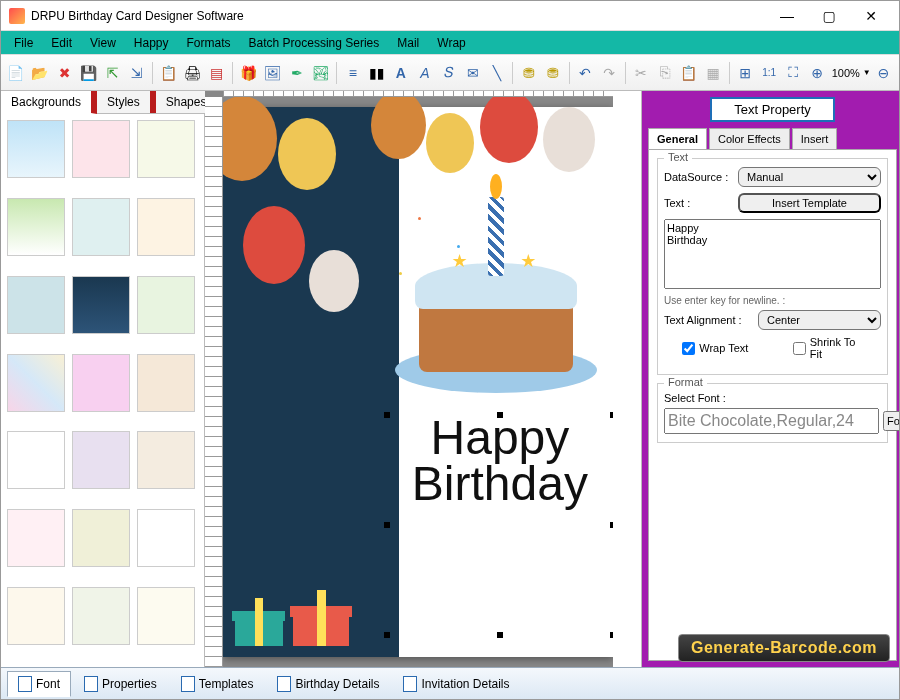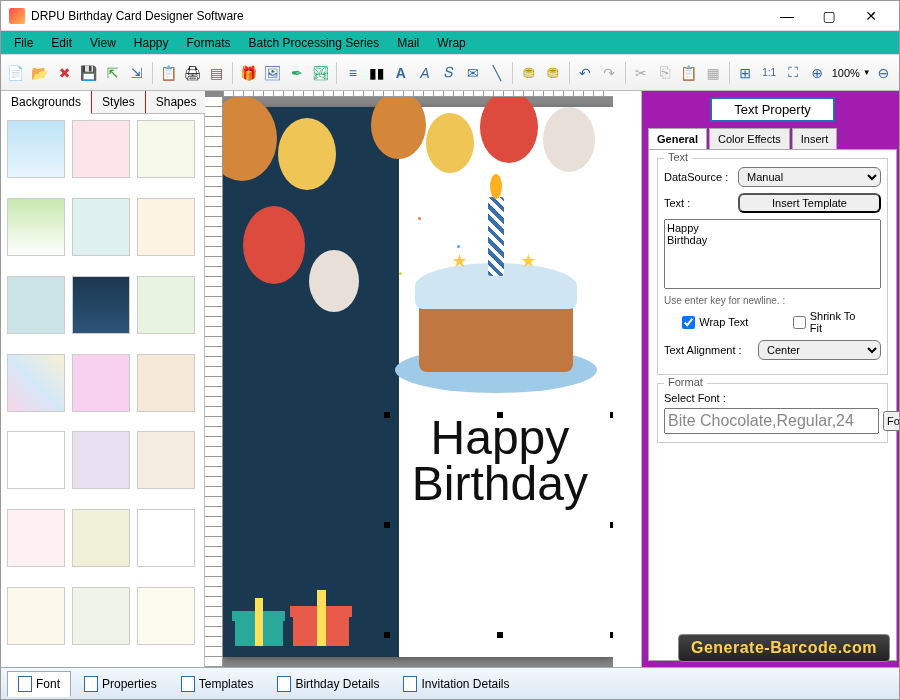--- a/index.html
+++ b/index.html
@@ -11,21 +11,21 @@
 .winbtn { width: 40px; height: 28px; display: flex; align-items: center; justify-content: center; font-size: 14px; cursor: pointer; }
 .menubar { height: 24px; background: #14b8a6; display: flex; align-items: center; padding: 0 4px; font-size: 12px; border-bottom: 1px solid #ddd; }
 .menuitem { padding: 2px 9px; cursor: pointer; }
 .toolbar { height: 36px; background: linear-gradient(#fdfdfd,#f0f0f0); display: flex; align-items: center; padding: 0 4px; gap: 1px; border-bottom: 1px solid #bbb; }
 .tbtn { width: 24px; height: 24px; display: flex; align-items: center; justify-content: center; cursor: pointer; border-radius: 2px; font-size: 14px; }
 .tsep { width: 1px; height: 22px; background: #ccc; margin: 0 3px; }
 .zoom-val { font-size: 11px; padding: 0 2px; }
 .main { flex: 1; display: flex; overflow: hidden; }
 .left-panel { width: 204px; border-right: 1px solid #bbb; display: flex; flex-direction: column; background: #fff; }
 .lp-tabs { display: flex; font-size: 12px; border-bottom: 1px solid #bbb; }
-.lp-tab { padding: 4px 10px; cursor: pointer; background: #f4f4f4; border-right: 1px solid #b91c1c; }
+.lp-tab { padding: 4px 10px; cursor: pointer; background: #f4f4f4; border-right: 6px solid #b91c1c; }
 .lp-tab.active { background: #fff; border-bottom: 1px solid #fff; margin-bottom: -1px; font-weight: 500; }
 .lp-grid { flex: 1; overflow-y: auto; padding: 6px; display: grid; grid-template-columns: repeat(3,1fr); gap: 4px; }
 .thumb { width: 58px; height: 58px; border: 1px solid #ccc; cursor: pointer; }
 .canvas-area { flex: 1; background: #888; display: flex; flex-direction: column; position: relative; }
 .ruler-h { height: 18px; background: #fff; border-bottom: 1px solid #999; margin-left: 18px; background-image: repeating-linear-gradient(90deg,#999 0 1px,transparent 1px 10px); }
 .ruler-v { width: 18px; background: #fff; border-right: 1px solid #999; background-image: repeating-linear-gradient(0deg,#999 0 1px,transparent 1px 10px); }
 .canvas-body { flex: 1; display: flex; }
 .canvas-scroll { flex: 1; background: #888; display: flex; align-items: flex-start; justify-content: center; padding: 10px 0; overflow: auto; }
 .card { width: 390px; height: 550px; background: #fff; box-shadow: 0 2px 8px rgba(0,0,0,.4); position: relative; }
 .card-left { position: absolute; left: 0; top: 0; width: 45%; height: 100%; background: #1a3850; }
@@ -238,34 +238,34 @@
           <label>DataSource :</label>
           <select><option>Manual</option></select>
         </div>
         <div class="frow">
           <label>Text :</label>
           <button>Insert Template</button>
         </div>
         <textarea class="txtarea" id="txtarea" style="">Happy
 Birthday</textarea>
         <div class="hint">Use enter key for newline. :</div>
+        <div class="frow">
+          <label style="width:90px">Text Alignment :</label>
+          <select><option>Center</option></select>
+        </div>
         <div class="frow" style="justify-content:space-around">
           <label class="chk">
               <input type="checkbox" checked="" style=""> 
               <span>Wrap Text</span>
             </label>
           <label class="chk">
               <input type="checkbox" style=""> 
               <span>Shrink To Fit</span>
             </label>
         </div>
-        <div class="frow">
-          <label style="width:90px">Text Alignment :</label>
-          <select><option>Center</option></select>
-        </div>
       </div>
       <div class="fieldset">
         <div class="legend">Format</div>
         <div style="font-size:11px;margin-bottom:4px">Select Font :</div>
         <div class="font-row">
           <input type="text" readonly="" value="Bite Chocolate,Regular,24" style="">
           <button>Font</button>
         </div>
       </div>
     </div>

